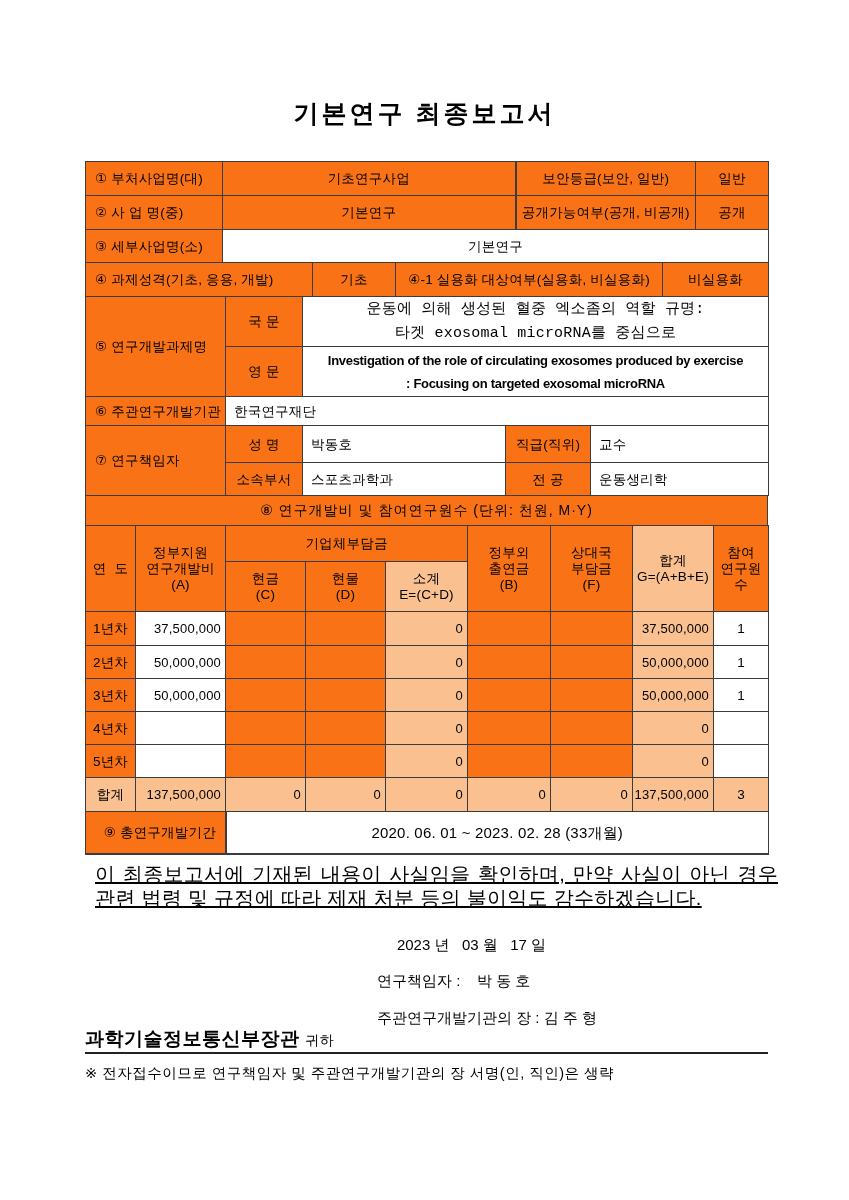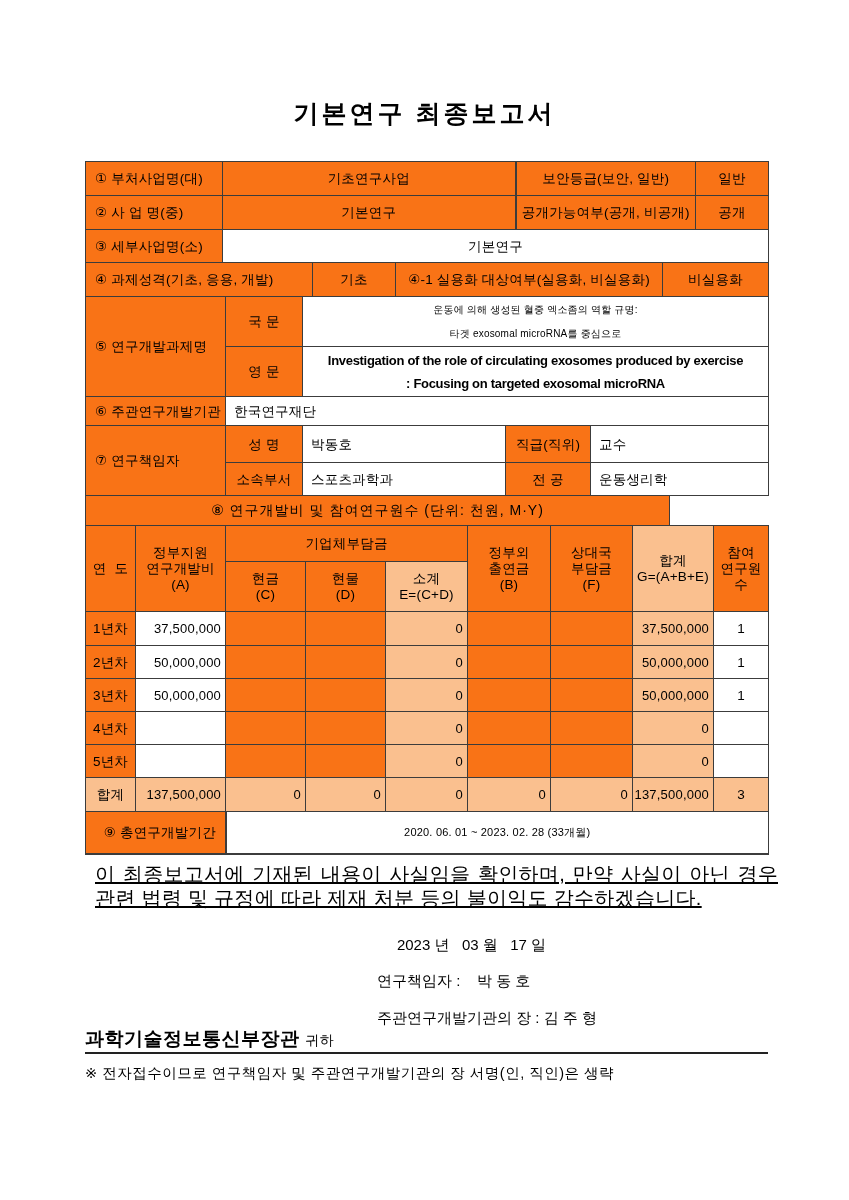--- a/index.html
+++ b/index.html
@@ -5,34 +5,34 @@
   html,body{margin:0;padding:0;background:#fff;}
   body{width:849px;height:1200px;position:relative;color:#000;
        font-family:"Liberation Sans","DejaVu Sans",sans-serif;}
   .page{position:absolute;left:0;top:0;width:849px;height:1200px;background:#fff;overflow:hidden;}
 
   .doc-title{position:absolute;left:0;top:97px;width:849px;margin:0;text-align:center;
              font-size:25px;font-weight:bold;letter-spacing:3px;}
 
   .content{position:absolute;left:85px;top:162px;width:683px;}
 
-  table{border-collapse:collapse;table-layout:fixed;width:585px;margin-top:-1px;}
+  table{border-collapse:collapse;table-layout:fixed;width:683px;margin-top:-1px;}
   td{border:1px solid #3c3c3c;font-size:13.5px;padding:0;vertical-align:middle;
      white-space:pre-wrap;overflow:hidden;line-height:17px;letter-spacing:0.2px;}
   .g{background:#f97316;}
   .o{background:#fac08f;}
   .w{background:#fff;}
   .c{text-align:center;}
   .l{text-align:left;padding-left:8px;}
   .r{text-align:right;padding-right:4px;font-size:13px;}
   .lab{text-align:left;padding-left:9px;}
   .nw{white-space:nowrap;}
   .bl2{border-left-width:2px;}
   .bb2{border-bottom-width:2px;text-align:center;}
-  .kor-title{font-family:Liberation Sans, sans-serif;font-size:10px;line-height:24px;margin-top:9px;}
+  .kor-title{font-family:Liberation Mono, monospace;font-size:15px;line-height:24px;margin-top:9px;}
   .eng-title{font-weight:bold;font-size:13px;letter-spacing:-0.3px;line-height:23px;white-space:pre;}
   .sec-head{font-size:14px;letter-spacing:1px;}
   .hdr{line-height:16px;}
 
   .decl{position:absolute;left:95px;top:862px;width:683px;font-size:20px;line-height:24px;
         text-align:justify;word-break:keep-all;letter-spacing:0.3px;text-decoration:underline;}
   .date-line{position:absolute;left:85px;top:936px;width:683px;text-align:center;
              padding-left:90px;box-sizing:border-box;font-size:15px;white-space:pre;}
   .sig-pi{position:absolute;left:377px;top:972px;font-size:15px;white-space:pre;}
   .sig-head{position:absolute;left:377px;top:1009px;font-size:15px;white-space:pre;}
@@ -281,21 +281,21 @@
       </table>
 
     <table>
       <colgroup>
           <col style="width:140px">
           <col style="width:543px">
         </colgroup>
       <tbody>
           <tr style="height:42px">
         <td class="g lab nw bb2">⑨ 총연구개발기간</td>
-        <td class="w c bl2 bb2" style="font-size:11px">2020. 06. 01 ~ 2023. 02. 28 (33개월)</td>
+        <td class="w c bl2 bb2" style="font-size:15px">2020. 06. 01 ~ 2023. 02. 28 (33개월)</td>
       </tr>
     </tbody>
       </table>
 
   </div>
 
   <div class="decl">이 최종보고서에 기재된 내용이 사실임을 확인하며, 만약 사실이 아닌 경우 관련 법령 및 규정에 따라 제재 처분 등의 불이익도 감수하겠습니다.</div>
 
   <div class="date-line">2023 년   03 월   17 일</div>
 

